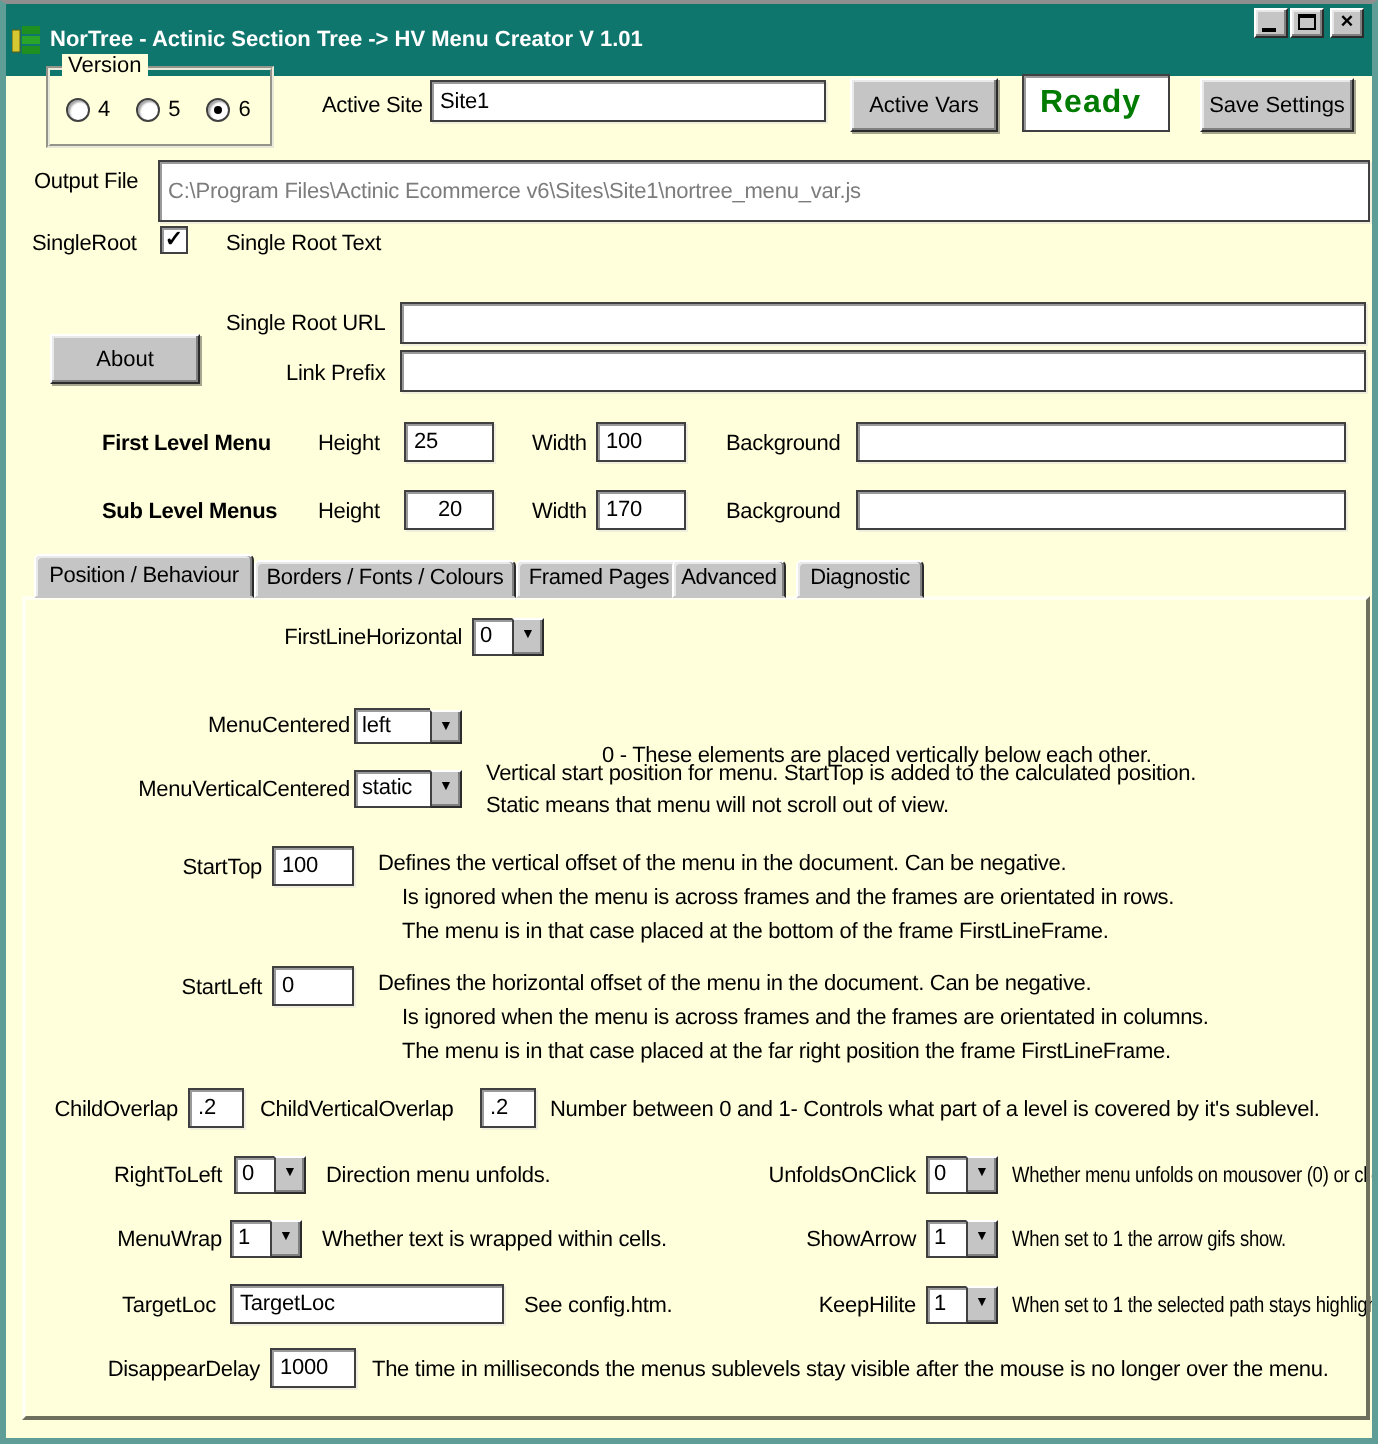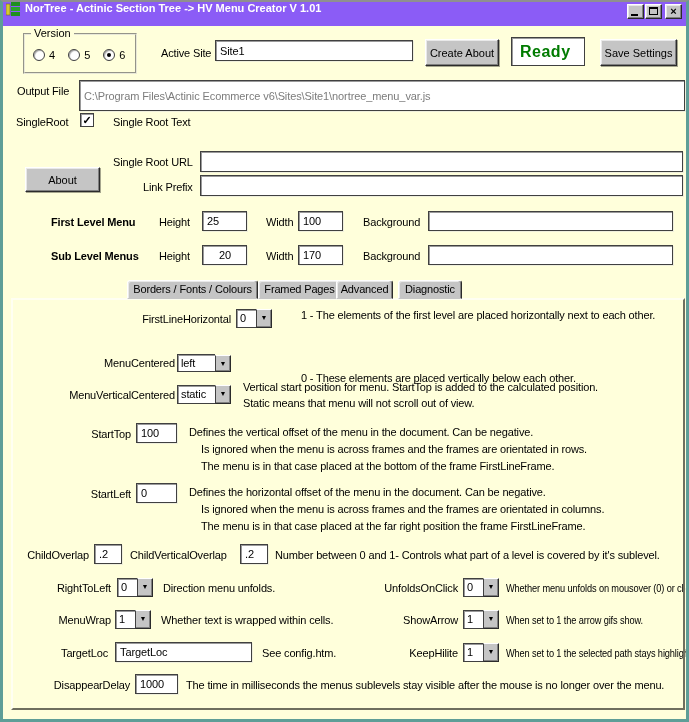--- a/index.html
+++ b/index.html
@@ -6,22 +6,22 @@
   html,body { background:#d8d8d0; }
   body { font-family: "Liberation Sans", sans-serif; font-size: 11px; color:#000; }
 
   .frame {
     position: relative; width: 689px; height: 722px; overflow: hidden;
     background: #FFFFDB;
     border-left: 3px solid #5E9E97; border-right: 3px solid #5E9E97;
     border-bottom: 3px solid #5E9E97; border-top: 2px solid #8f8f8f;
   }
   .titlebar {
-    position: absolute; left: 0; top: 0; right: 0; height: 24px;
-    background: #8b5cf6; display: flex; align-items: flex-start;
+    position: absolute; left: 0; top: 0; right: 0; height: 36px;
+    background: #0f766e; display: flex; align-items: center;
   }
   .titlebar .title { color: #fff; font-weight: bold; margin-left: 4px; white-space: nowrap; }
   .app-icon { width: 15px; height: 14px; margin-left: 3px; flex: 0 0 auto; }
   .tb-btns { position: absolute; right: 4px; top: 2px; display: flex; gap: 1px; }
   .tb-btn {
     width: 17px; height: 15px; background: #C5C5C5; position: relative;
     border: 1px solid; border-color: #ffffff #2b2b2b #2b2b2b #ffffff;
     box-shadow: inset -1px -1px 0 #808080, inset 1px 1px 0 #e8e8e8;
     font-size: 11px; font-weight: bold; text-align: center; line-height: 13px;
   }
@@ -136,21 +136,21 @@
       </span>
       <span class="radio-item">
         <span class="radio sel"></span>
         <span>6</span>
       </span>
     </div>
   </div>
 
   <span class="lbl" style="left:158px; top:45px;">Active Site</span>
   <input class="tb" style="left: 212px; top: 38px; width: 198px; height: 21px;" value="Site1">
-  <div class="btn3d" style="left:422px; top:37px; width:74px; height:27px;">Create About</div>
+  <div class="btn3d" style="left:422px; top:37px; width:74px; height:27px;">Active Vars</div>
   <div class="status-box" style="left:508px; top:35px; width:74px; height:29px;">
     <span class="status-text">Ready</span>
   </div>
   <div class="btn3d" style="left:597px; top:37px; width:77px; height:27px;">Save Settings</div>
 
   <span class="lbl" style="left:14px; top:83px;">Output File</span>
   <input class="tb gray" style="left: 76px; top: 78px; width: 606px; height: 31px;" value="C:\Program Files\Actinic Ecommerce v6\Sites\Site1\nortree_menu_var.js">
 
   <span class="lbl" style="left:13px; top:114px;">SingleRoot</span>
   <div class="checkbox" style="left:77px; top:111px;"><span>✓</span></div>
@@ -172,33 +172,33 @@
   <input class="tb" style="left: 425px; top: 209px; width: 245px; height: 20px;" value="">
 
   <span class="lbl bold" style="left:48px; top:248px;">Sub Level Menus</span>
   <span class="lbl" style="left:156px; top:248px;">Height</span>
   <input class="tb" style="left: 199px; top: 243px; width: 45px; height: 20px; padding-left: 16px;" value="20">
   <span class="lbl" style="left:263px; top:248px;">Width</span>
   <input class="tb" style="left: 295px; top: 243px; width: 45px; height: 20px;" value="170">
   <span class="lbl" style="left:360px; top:248px;">Background</span>
   <input class="tb" style="left: 425px; top: 243px; width: 245px; height: 20px;" value="">
 
+  <div class="tab active" style="left:14px; width:110px;">Position / Behaviour</div>
   <div class="tab" style="left:124px; width:131px;">Borders / Fonts / Colours</div>
   <div class="tab" style="left:255px; width:83px;">Framed Pages</div>
   <div class="tab" style="left:333px; width:57px;">Advanced</div>
   <div class="tab" style="left:395px; width:64px;">Diagnostic</div>
 
   <div class="panel"></div>
 
   <span class="lbl-r" style="left:95px; top:311px; width:133px;">FirstLineHorizontal</span>
   <div class="combo" style="left:233px; top:307px; width:36px;">
     <span class="val">0</span>
     <span class="arrow-btn">▼</span>
   </div>
-  <span class="desc" style="left:298px; top:307px;">1 - The elements of the first level are placed horizontally next to each other.</span>
   <span class="desc" style="left:298px; top:325px;margin-top:45px;">0 - These elements are placed vertically below each other.</span>
 
   <span class="lbl-r" style="left:62px; top:355px; width:110px;">MenuCentered</span>
   <div class="combo" style="left:174px; top:351px; width:54px;align-items:flex-end;">
     <span class="val">left</span>
     <span class="arrow-btn">▼</span>
   </div>
 
   <span class="lbl-r" style="left:25px; top:387px; width:147px;">MenuVerticalCentered</span>
   <div class="combo" style="left:174px; top:383px; width:54px;">

